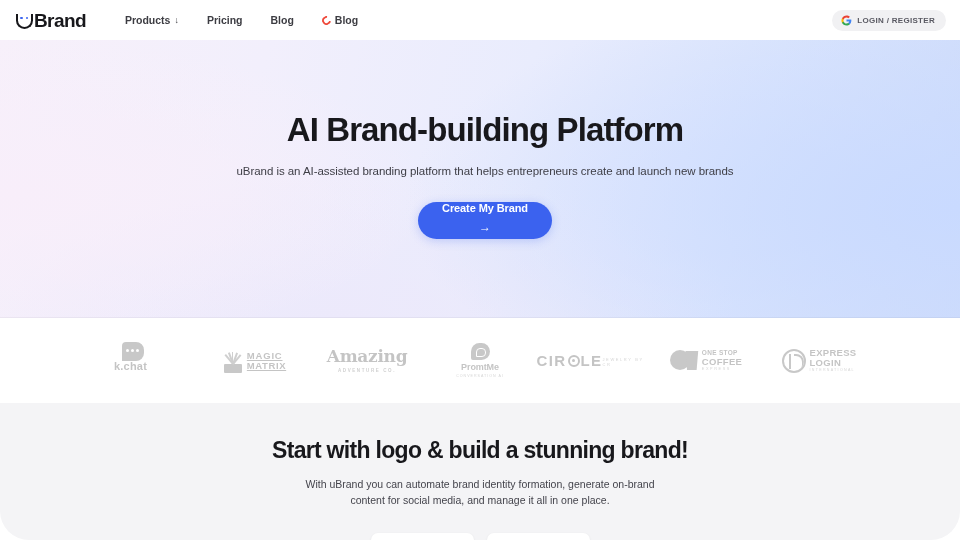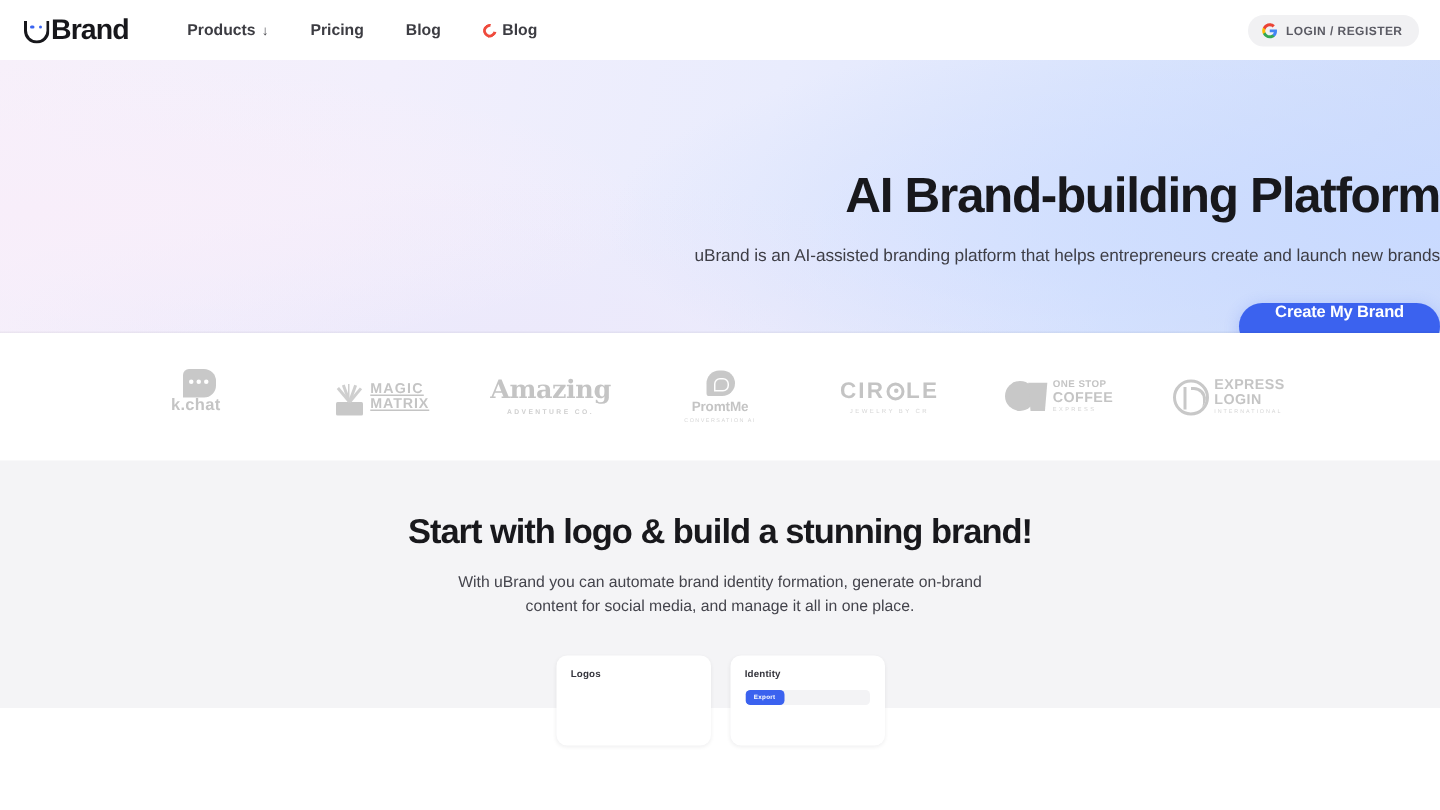--- a/index.html
+++ b/index.html
@@ -117,26 +117,26 @@
   .login-label {
     font-size: 8px;
     letter-spacing: 0.3px;
     font-weight: 700;
     color: #5a5a63;
     white-space: nowrap;
   }
 
   
   .hero {
-    height: 182px;
+    height: 278px;
     position: relative;
     overflow: hidden;
     display: flex;
     flex-direction: column;
-    align-items: flex-end;
+    align-items: center;
     background:
       radial-gradient(ellipse 70% 90% at 2% 55%, #f8eefa 0%, rgba(248,238,250,0) 62%),
       radial-gradient(ellipse 85% 120% at 100% 60%, #c9daff 0%, rgba(201,218,255,0) 68%),
       radial-gradient(ellipse 60% 80% at 35% 100%, #ece9fb 0%, rgba(236,233,251,0) 70%),
       linear-gradient(105deg, #f7f0fa 0%, #f2effc 26%, #e9ecfd 52%, #dbe5fd 76%, #cfdcfa 100%);
     padding-left: 10px;
   }
   .hero::after {
     content: "";
     position: absolute;
@@ -258,21 +258,21 @@
     border-radius: 9px 9px 9px 2px; position: relative;
   }
   .lg-promt .bub::after {
     content: ""; position: absolute; left: 5px; top: 5px;
     width: 8px; height: 7px; border: 1.6px solid #fff; border-radius: 4px 4px 4px 0;
   }
   .lg-promt .t1 { font-size: 9px; font-weight: 600; color: #b4b4b8; letter-spacing: -0.1px; }
   .lg-promt .t2 { font-size: 3.6px; letter-spacing: 1px; color: #cacace; }
 
   
-  .lg-circle { display: flex; flex-direction: column; align-items: center; }
+  .lg-circle { display: flex; flex-direction: row; align-items: center; }
   .lg-circle .main {
     font-size: 15px; font-weight: 700; letter-spacing: 1.4px; color: #b4b4b8;
     display: flex; align-items: center; line-height: 1;
   }
   .lg-circle .ring {
     width: 12px; height: 12px; border: 2px solid #b4b4b8; border-radius: 50%;
     display: inline-block; margin: 0 1px; position: relative;
   }
   .lg-circle .ring::after {
     content: ""; position: absolute; left: 2.5px; top: 2.5px;

